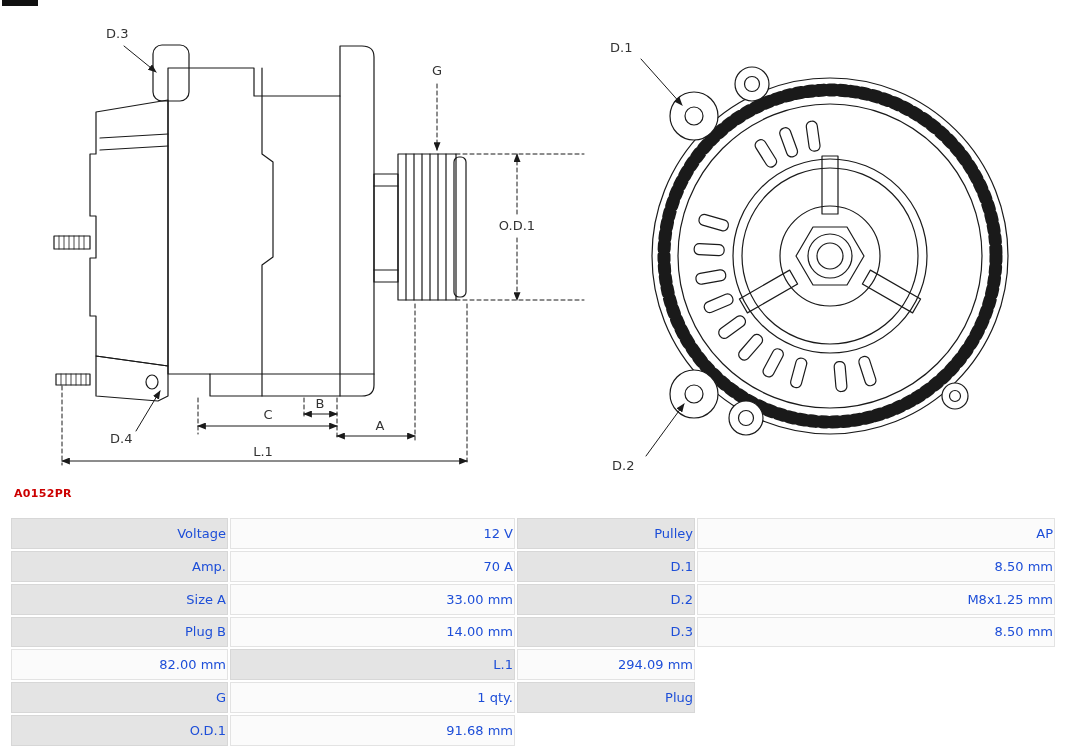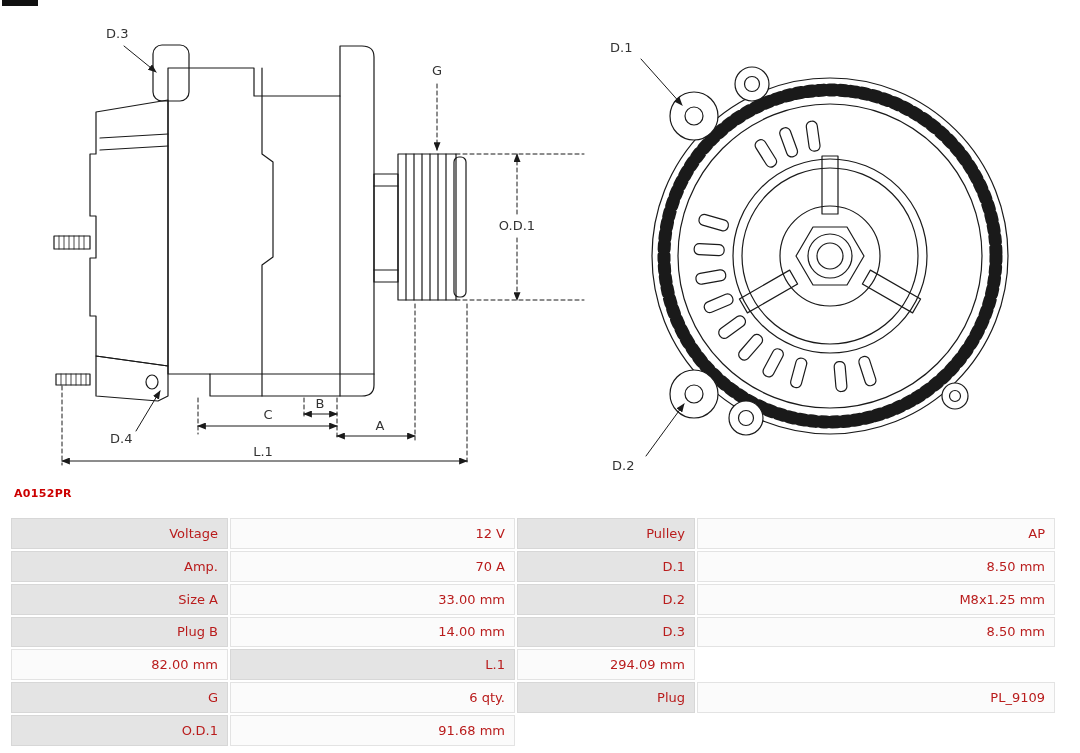--- a/index.html
+++ b/index.html
@@ -14,22 +14,22 @@
   .diagram-area .teeth{stroke-width:13;stroke-dasharray:5.5 5.5}
   .diagram-area .dash{stroke-dasharray:4 3;stroke-width:1}
   .diagram-area .dim{stroke-width:1}
   .diagram-area .whitefill{fill:#ffffff}
   .diagram-area .bg{fill:#ffffff;stroke:none}
   .diagram-area .ah{fill:#1a1a1a;stroke:none}
   .diagram-area text{fill:#333;stroke:none;font-size:13px;font-family:"DejaVu Sans","Liberation Sans",sans-serif}
   .part-number{position:absolute;top:487px;left:14px;font-size:11px;font-weight:bold;color:#cc0000;letter-spacing:.3px}
   .spec-table{position:absolute;top:517px;left:10px;width:1046px}
   .spec-row{display:grid;grid-template-columns:219px 287px 180px 360px;height:32.85px}
-  .cell{display:flex;align-items:center;justify-content:flex-end;padding-right:10px;
-    font-size:13px;color:#b91c1c;border:1px solid #fff;background:#fbfbfb;
+  .cell{display:flex;align-items:center;justify-content:flex-end;padding-right:2px;
+    font-size:13px;color:#1d4ed8;border:1px solid #fff;background:#fbfbfb;
     box-shadow:inset 0 0 0 1px #e3e3e3;white-space:nowrap}
   .cell.label{background:#e4e4e4;box-shadow:inset 0 0 0 1px #d7d7d7}
   .cell.blank{background:#fff;box-shadow:none;border:none}
 </style>
 </head>
 <body>
 
 <div class="logo-strip"></div>
 
 <svg class="diagram-area" width="1080" height="482" viewBox="0 0 1080 482" xmlns="http://www.w3.org/2000/svg">
@@ -193,23 +193,22 @@
     <div class="cell label">D.3</div>
     <div class="cell value">8.50 mm</div>
   </div>
   <div class="spec-row">
     <div class="cell value">82.00 mm</div>
     <div class="cell label">L.1</div>
     <div class="cell value">294.09 mm</div>
   </div>
   <div class="spec-row">
     <div class="cell label">G</div>
-    <div class="cell value">6 qty.</div>
+    <div class="cell value">1 qty.</div>
     <div class="cell label">Plug</div>
-    <div class="cell value">PL_9109</div>
   </div>
   <div class="spec-row">
     <div class="cell label">O.D.1</div>
     <div class="cell value">91.68 mm</div>
     <div class="cell blank"></div>
     <div class="cell blank"></div>
   </div>
 </div>
 
 </body></html>

